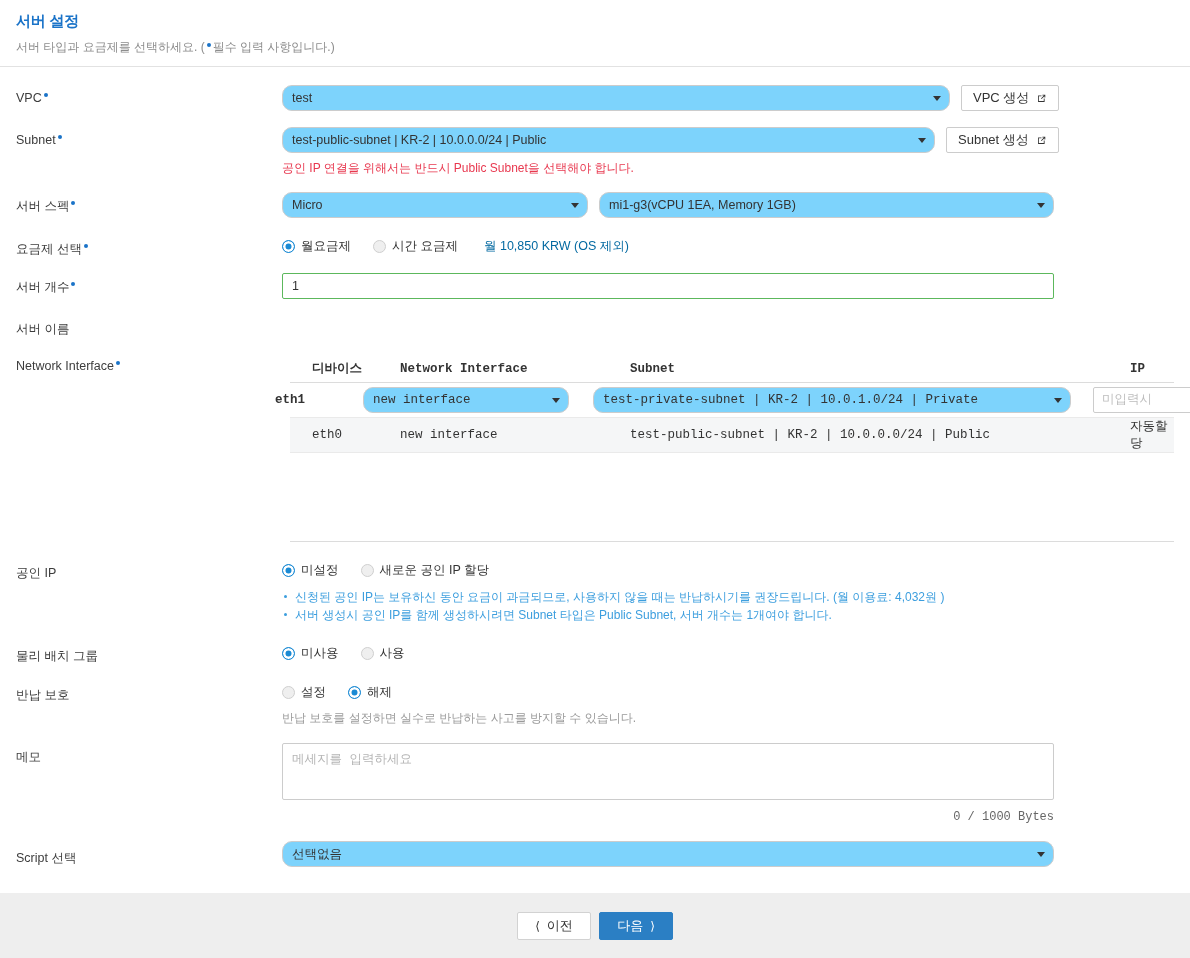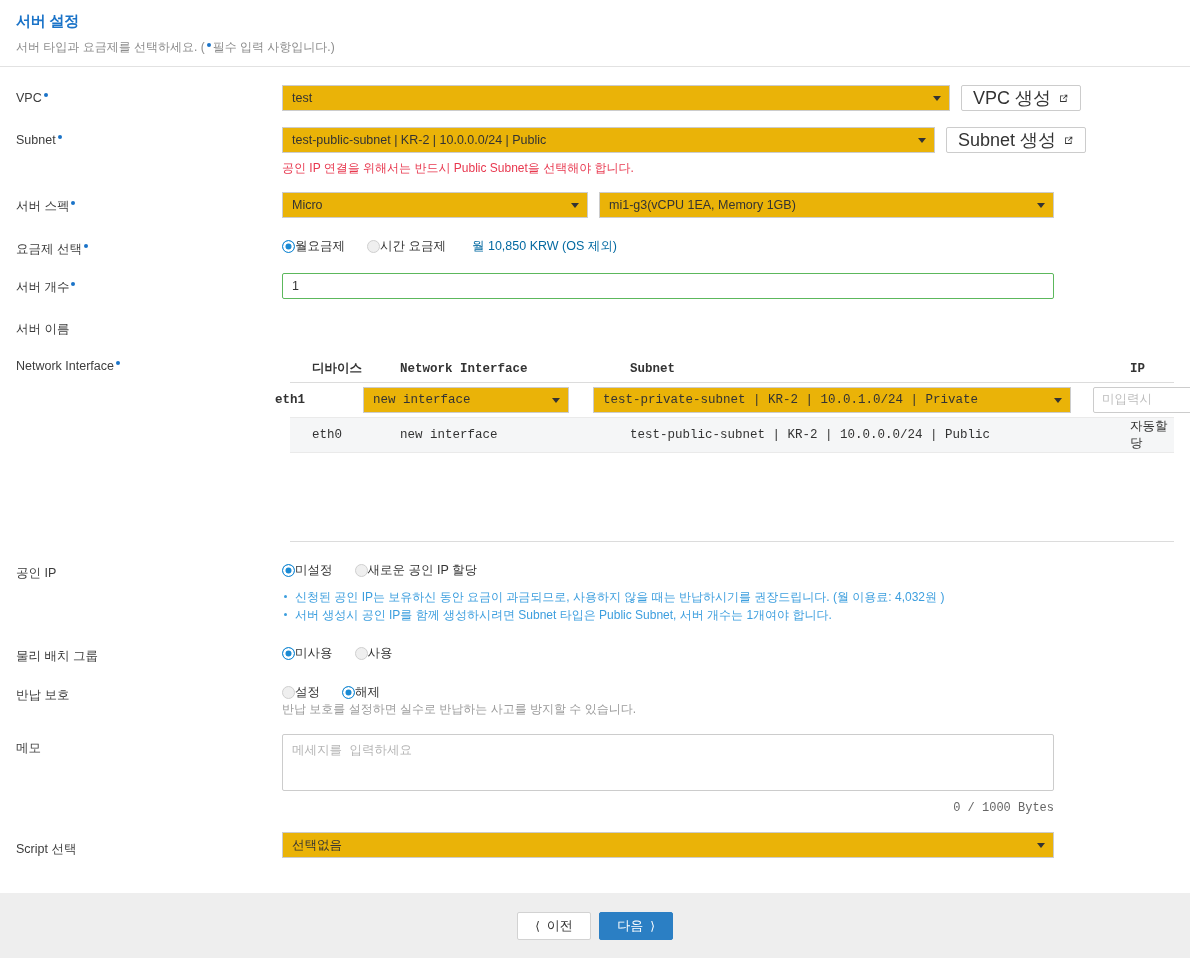--- a/index.html
+++ b/index.html
@@ -31,52 +31,52 @@
   .label {
     width: 266px; flex: 0 0 266px;
     font-size: 12.5px; color: #3c3c3c; padding-top: 6px;
   }
   .label .req-dot { vertical-align: 5px; }
   .field { flex: 1; min-width: 0; }
 
   
   .select {
     position: relative; height: 26px; border: 1px solid #ccc;
-    background: #eab308; border-radius: 0;
+    background: #7dd3fc; border-radius: 10px;
     display: flex; align-items: center; padding: 0 22px 0 9px;
     font-size: 12.5px; color: #333; cursor: pointer;
     white-space: nowrap; overflow: hidden;
   }
   .select::after {
     content: ""; position: absolute; right: 8px; top: 50%;
     margin-top: -2px; width: 0; height: 0;
     border-left: 4px solid transparent; border-right: 4px solid transparent;
     border-top: 5px solid #333;
   }
   .input {
     height: 26px; border: 1px solid #5cb85c; border-radius: 2px;
     background: #fff; width: 100%;
     padding: 0 9px; font-size: 12.5px; color: #333;
     font-family: inherit;
   }
   .input::placeholder { color: #b5b5b5; }
   .btn-outline {
     height: 26px; border: 1px solid #ccc; background: #fff; border-radius: 2px;
-    font-size: 18px; color: #333; cursor: pointer;
+    font-size: 13px; color: #333; cursor: pointer;
     display: inline-flex; align-items: center; gap: 7px;
     padding: 0 11px; white-space: nowrap; font-family: inherit;
   }
   .ext-icon { display: inline-block; width: 11px; height: 11px; }
 
   .err-text { color: #e8384f; font-size: 12px; margin-top: 7px; }
 
   
   .radio-group { display: flex; align-items: center; gap: 0; padding-top: 3px; }
   .radio-opt {
-    display: inline-flex; align-items: center; 
+    display: inline-flex; align-items: center; gap: 6px;
     font-size: 12.5px; color: #333; cursor: pointer; margin-right: 22px;
   }
   .radio {
     width: 13px; height: 13px; border-radius: 50%;
     border: 1px solid #cfcfcf; background: #efefef; flex: 0 0 13px;
   }
   .radio.on {
     background: #1a8ad4; border: 1px solid #1a8ad4;
     box-shadow: inset 0 0 0 2.5px #ffffff;
   }
@@ -132,21 +132,21 @@
   .info-list { margin: 9px 0 0 0; padding: 0; list-style: none; }
   .info-list li {
     font-size: 12px; color: #3c9ede; position: relative;
     padding-left: 13px; line-height: 18px;
   }
   .info-list li::before {
     content: ""; position: absolute; left: 2px; top: 7px;
     width: 3px; height: 3px; border-radius: 50%; background: #3c9ede;
   }
 
-  .help-text { font-size: 12px; color: #9a9a9a; }
+  .help-text { font-size: 12px; color: #9a9a9a; margin-top: 9px; }
 
   textarea.memo {
     width: 100%; height: 57px; resize: none;
     border: 1px solid #ccc; border-radius: 2px;
     padding: 7px 9px; font-size: 12.5px; color: #333;
     font-family: inherit; background: #fff;
   }
   textarea.memo::placeholder { color: #b5b5b5; }
   .byte-count { text-align: right; font-size: 12px; color: #666; margin-top: 5px; }
 

